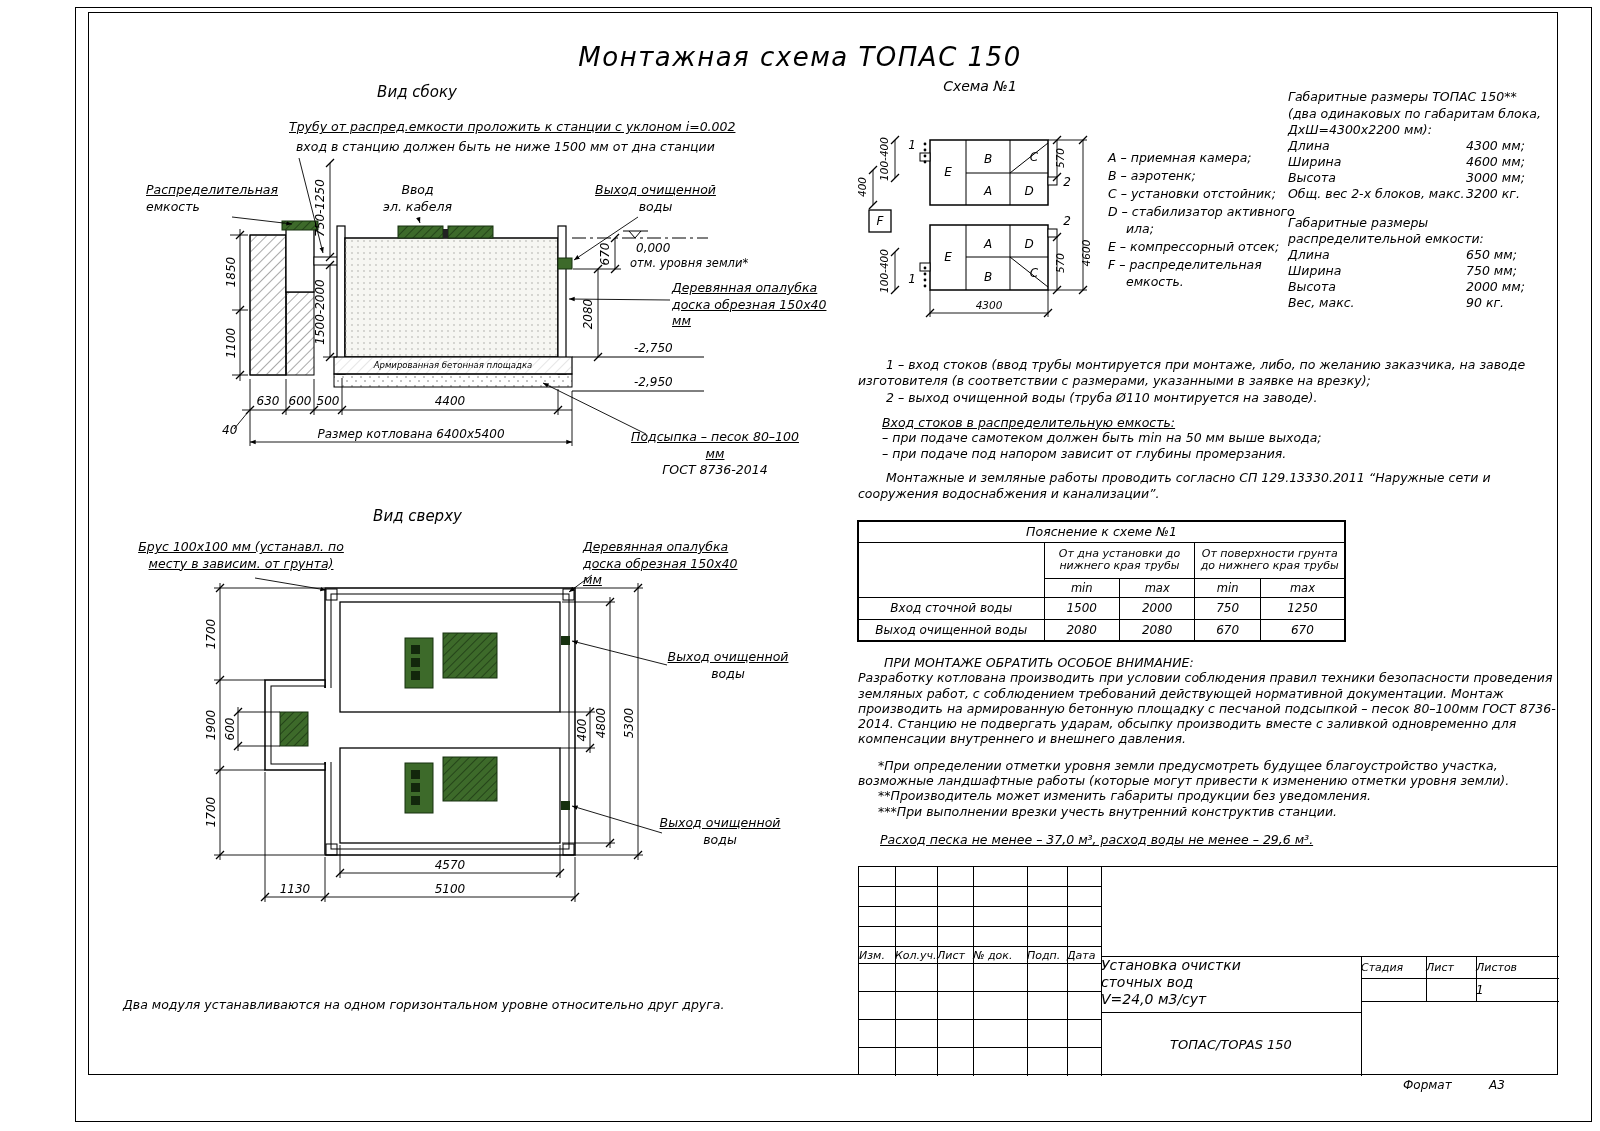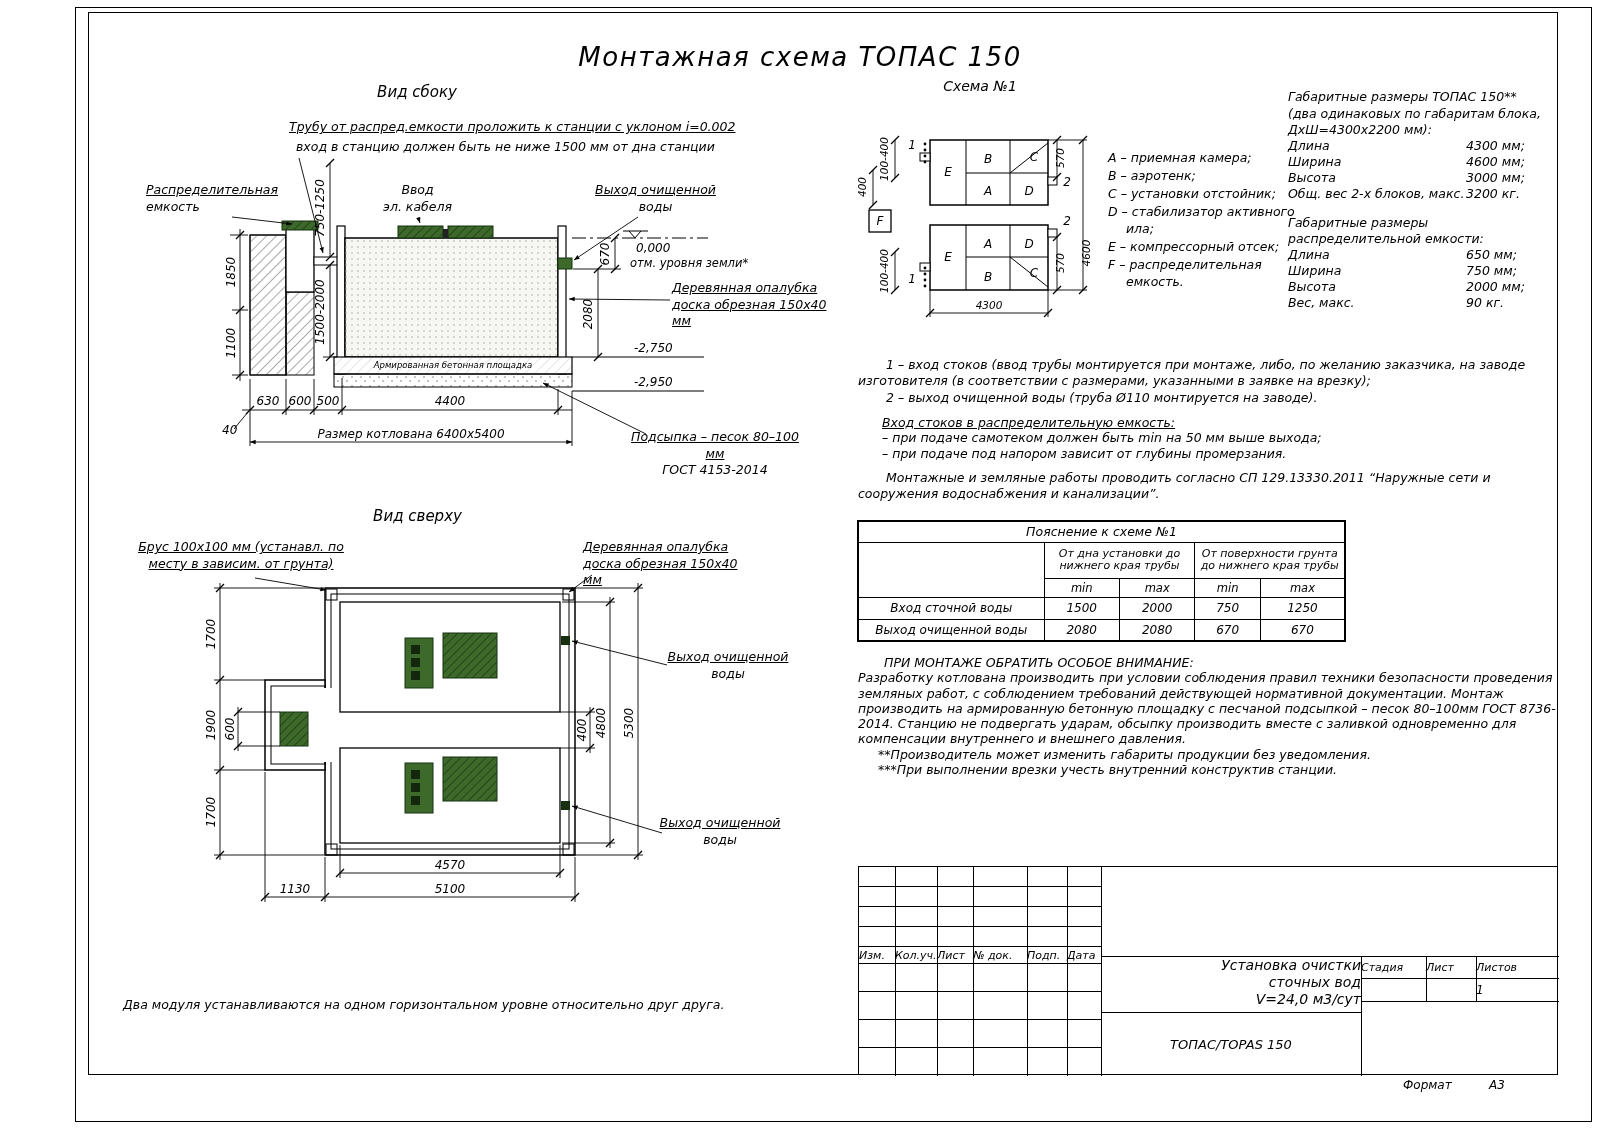--- a/index.html
+++ b/index.html
@@ -49,21 +49,21 @@
   .attention{position:absolute;left:858px;top:655px;width:702px;font-size:12.5px;line-height:15.3px}
   .attention .hd{text-indent:26px}
   .attention p.star{text-indent:20px}
   .attention .s1{margin-top:11px}
   .attention .cons{margin-top:13px;margin-left:22px}
   
   .tblock{position:absolute;left:858px;top:866px;width:700px;height:209px;border:1.6px solid #000}
   .tb-v{position:absolute;width:1px;background:#000}
   .tb-h{position:absolute;height:1px;background:#000}
   .tb-txt{position:absolute;font-size:11px;text-align:left}
-  .tb-name{position:absolute;left:242px;top:90px;width:260px;text-align:right;font-size:14px;line-height:17px}
+  .tb-name{position:absolute;left:242px;top:90px;width:260px;text-align:left;font-size:14px;line-height:17px}
   .tb-prod{position:absolute;left:242px;top:145px;width:260px;height:64px;display:flex;align-items:center;justify-content:center;font-size:13px}
   .tb-comp{position:absolute;left:502px;top:134px;width:198px;height:75px;display:flex;align-items:center;justify-content:center;font-size:15px;letter-spacing:.5px}
   .fmt{position:absolute;top:1078px;font-size:12px}
 </style>
 </head>
 <body>
 
 <div class="sheet">
   <div class="frame-outer"></div>
   <div class="frame-inner"></div>
@@ -190,21 +190,21 @@
       <line x1="566" y1="339" x2="463" y2="288" marker-end="url(#arr)"></line>
     </g>
   </svg>
 
   <div class="dlabel nowrap" style="left:289px;top:119px"><span class="ul">Трубу от распред.емкости проложить к станции с уклоном i=0.002</span></div>
   <div class="dlabel nowrap" style="left:296px;top:139px"><span>вход в станцию должен быть не ниже 1500 мм от дна станции</span></div>
   <div class="dlabel" style="left:146px;top:182px;width:140px"><span class="ul">Распределительная</span><br><span>емкость</span></div>
   <div class="dlabel center" style="left:370px;top:182px;width:95px"><span>Ввод</span><br><span>эл. кабеля</span></div>
   <div class="dlabel center" style="left:593px;top:182px;width:125px"><span class="ul">Выход очищенной</span><br><span>воды</span></div>
   <div class="dlabel" style="left:672px;top:280px;width:165px"><span class="ul">Деревянная опалубка</span><br><span class="ul">доска обрезная 150x40 мм</span></div>
-  <div class="dlabel center" style="left:625px;top:429px;width:180px"><span class="ul">Подсыпка – песок 80–100 мм</span><br><span>ГОСТ 4153-2014</span></div>
+  <div class="dlabel center" style="left:625px;top:429px;width:180px"><span class="ul">Подсыпка – песок 80–100 мм</span><br><span>ГОСТ 8736-2014</span></div>
 
   <div class="view-title" style="left:350px;top:507px;width:135px">Вид сверху</div>
 
   <svg style="left:110px;top:505px" width="700" height="420" viewBox="0 0 700 420">
     <g stroke="#000" fill="none">
       <rect x="215" y="83" width="250" height="267" fill="#fff" stroke-width="1.5"></rect>
       <rect x="221" y="89" width="238" height="255" stroke-width="1"></rect>
       <rect x="155" y="175" width="60" height="90" fill="#fff" stroke-width="1.5"></rect>
       <rect x="161" y="181" width="54" height="78" stroke-width="1"></rect>
       <rect x="213" y="183" width="10" height="74" fill="#fff" stroke="none"></rect>
@@ -475,22 +475,24 @@
       <td class="t-data">2080</td>
       <td class="t-data">670</td>
       <td class="t-data">670</td>
     </tr>
   </tbody>
     </table>
 
   <div class="attention">
     <div class="hd">ПРИ МОНТАЖЕ ОБРАТИТЬ ОСОБОЕ ВНИМАНИЕ:</div>
     <p>Разработку котлована производить при условии соблюдения правил техники безопасности проведения земляных работ, с соблюдением требований действующей нормативной документации.  Монтаж производить на армированную бетонную площадку с песчаной подсыпкой – песок 80–100мм ГОСТ 8736-2014. Станцию не подвергать ударам, обсыпку производить вместе с заливкой одновременно для компенсации внутреннего и внешнего давления.</p>
+    <p class="star s1">*При определении отметки уровня земли предусмотреть будущее благоустройство участка, возможные ландшафтные работы (которые могут привести к изменению отметки уровня земли).</p>
     <p class="star">**Производитель может изменить габариты продукции без уведомления.</p>
     <p class="star">***При выполнении врезки учесть внутренний конструктив станции.</p>
+    <p class="cons"><span class="ul">Расход песка не менее – 37,0 м³, расход воды не менее – 29,6 м³.</span></p>
   </div>
 
   <div class="tblock">
 
     <div class="tb-v" style="left:36px;top:0;height:209px"></div>
     <div class="tb-v" style="left:78px;top:0;height:209px"></div>
     <div class="tb-v" style="left:114px;top:0;height:209px"></div>
     <div class="tb-v" style="left:168px;top:0;height:209px"></div>
     <div class="tb-v" style="left:208px;top:0;height:209px"></div>
     <div class="tb-v" style="left:242px;top:0;height:209px"></div>

